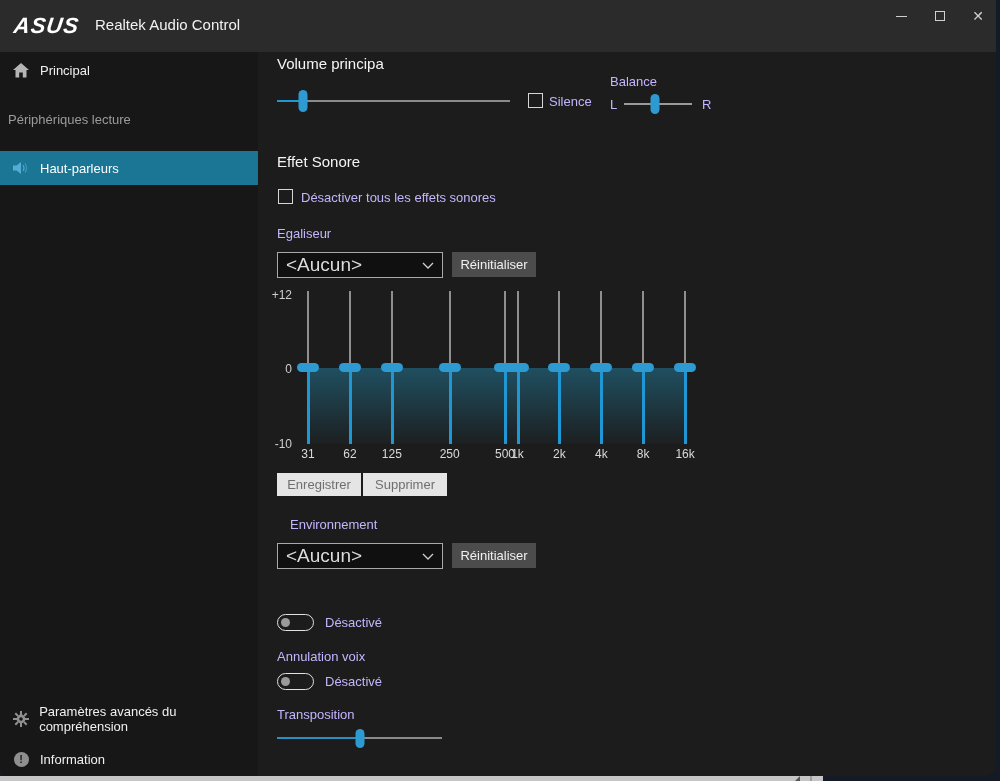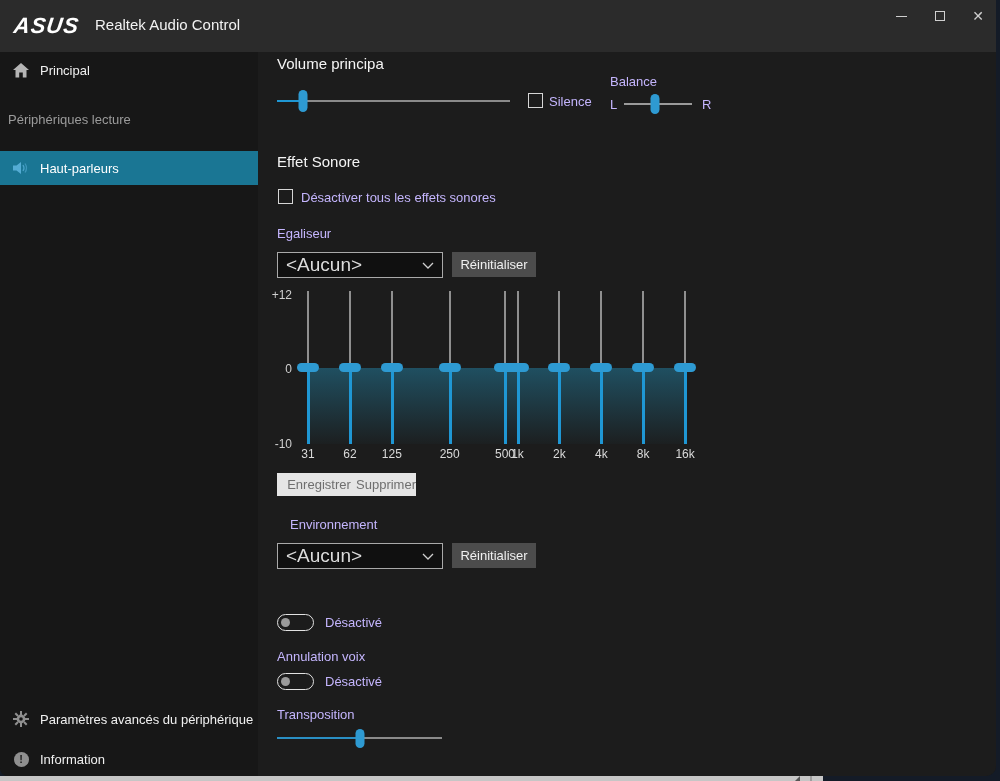--- a/index.html
+++ b/index.html
@@ -138,21 +138,21 @@
               <line x1="12" y1="8" x2="16" y2="8"></line>
               <line x1="2.3" y1="2.3" x2="5" y2="5"></line>
               <line x1="11" y1="11" x2="13.7" y2="13.7"></line>
               <line x1="13.7" y1="2.3" x2="11" y2="5"></line>
               <line x1="5" y1="11" x2="2.3" y2="13.7"></line>
             </g>
           <circle cx="8" cy="8" r="4.4" fill="#909090"></circle>
             <circle cx="8" cy="8" r="1.8" fill="#171717"></circle>
         </svg>
       </span>
-      <span>Paramètres avancés du périphérique</span>
+      <span>Paramètres avancés du compréhension</span>
     </div>
 
     <div class="side-item" style="top:692px;">
       <span class="icon">
           <span class="info-circle">!</span>
         </span>
       <span>Information</span>
     </div>
   </div>
 
@@ -256,21 +256,21 @@
           <div class="eq-col" style="left: 416.1px;">
             <div class="eq-track-top"></div>
             <div class="eq-track-bottom"></div>
             <div class="eq-thumb"></div>
             <div class="eq-freq">16k</div>
           </div>
         </div>
     </div>
 
     <button class="btn disabled" style="left:19px;top:421px;width:84px;" aria-disabled="true">Enregistrer</button>
-    <button class="btn disabled" style="left:98px;top:421px;width:60px;" aria-disabled="true">Supprimer</button>
+    <button class="btn disabled" style="left:105px;top:421px;width:84px;" aria-disabled="true">Supprimer</button>
 
     <div class="lbl" style="left:32px;top:465px;">Environnement</div>
     <div class="dropdown" style="left:19px;top:491px;">
       <span class="dtext">&lt;Aucun&gt;</span>
       <span class="chev">
         <svg width="12" height="7" viewBox="0 0 12 7">
             <polyline points="1,1 6,6 11,1" stroke="#cfcfcf" stroke-width="1.3" fill="none"></polyline>
           </svg>
       </span>
     </div>

